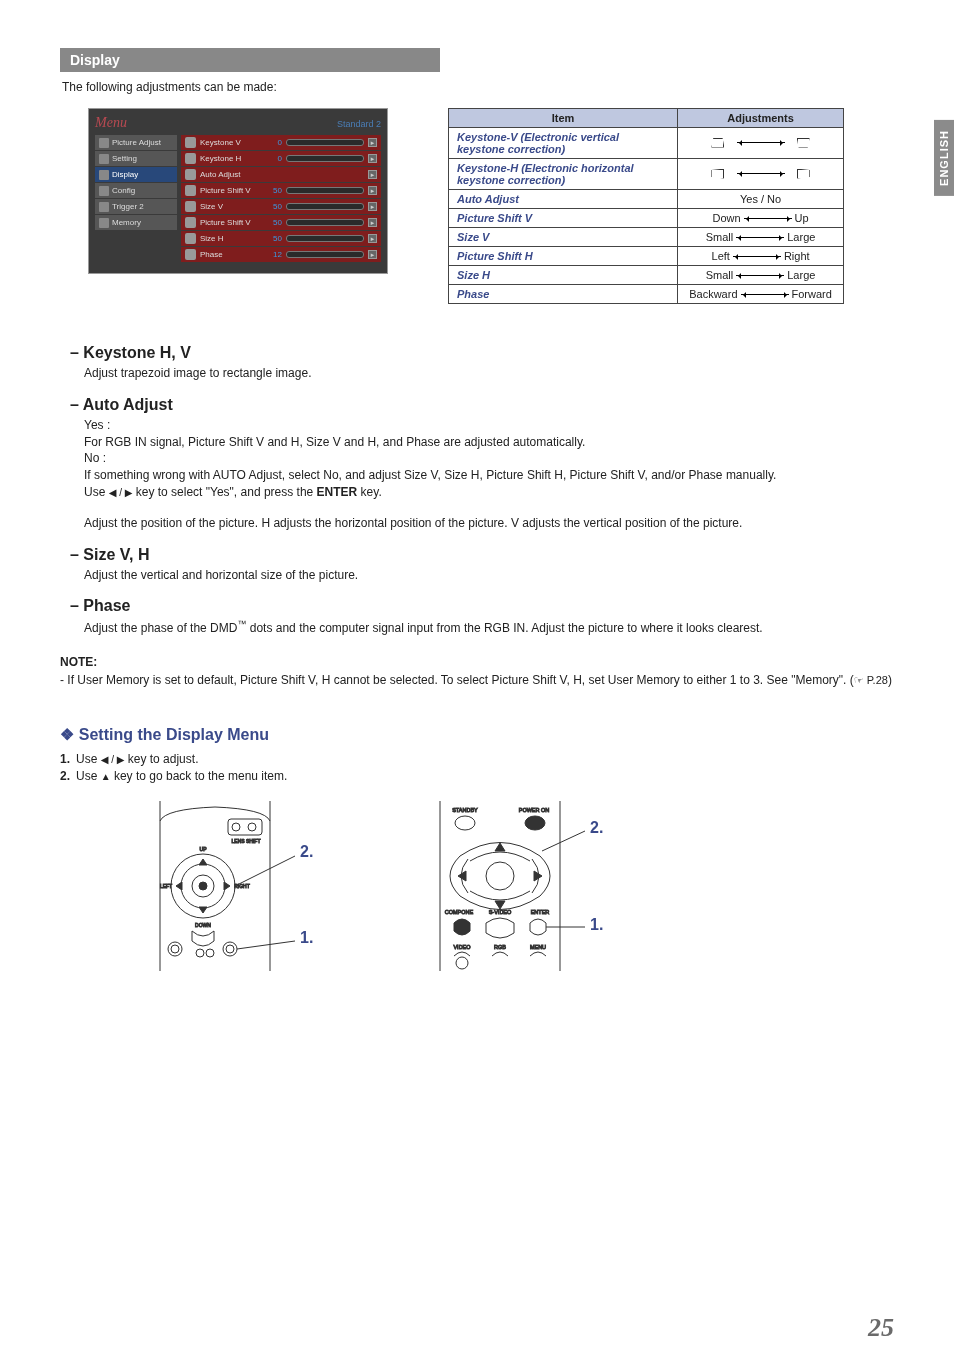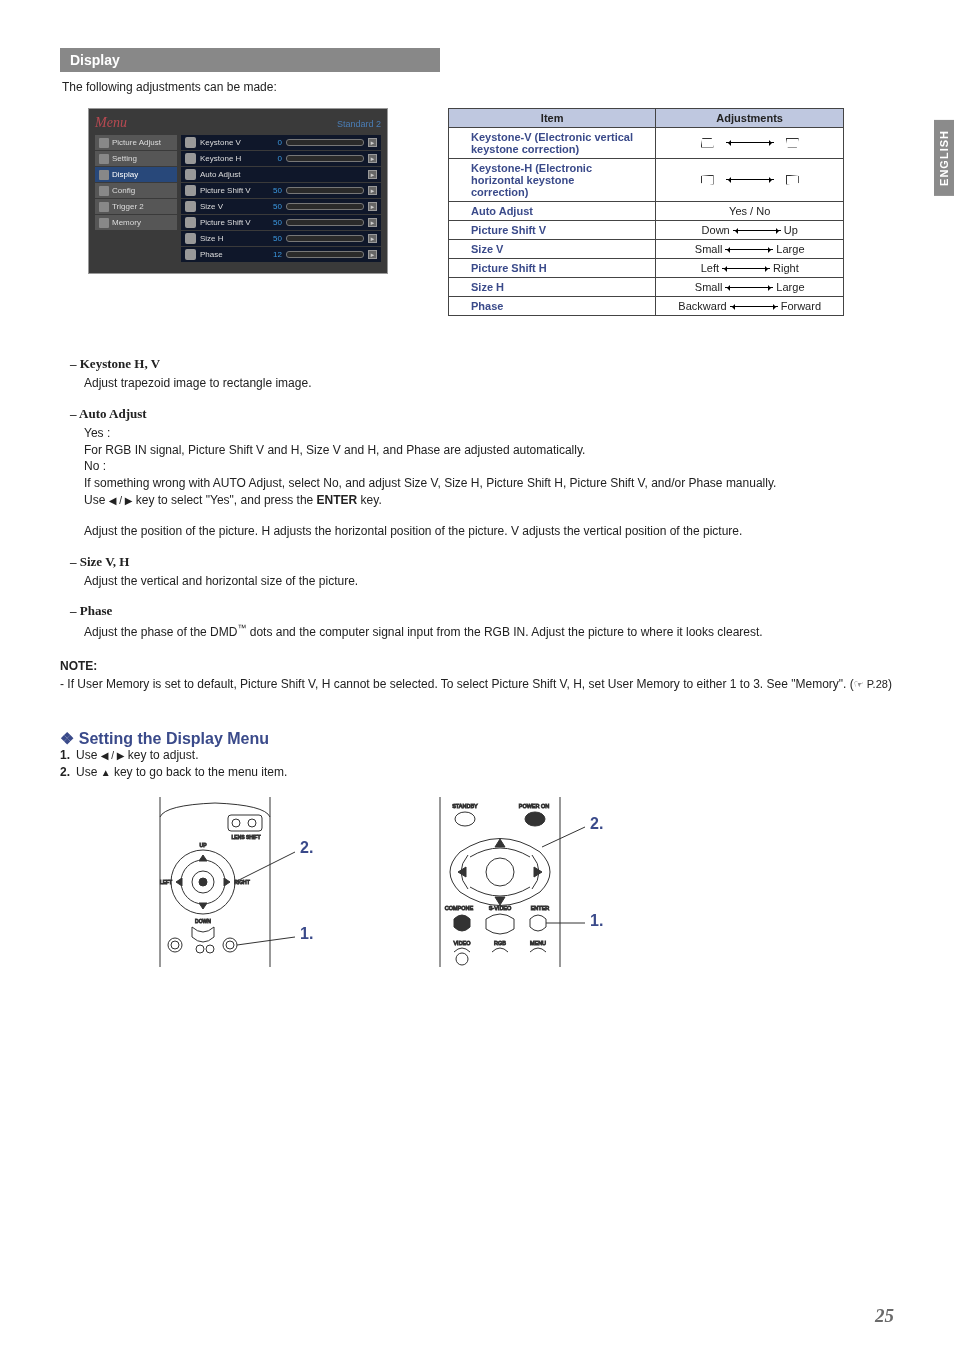--- a/index.html
+++ b/index.html
@@ -57,85 +57,85 @@
       display: flex; align-items: center; gap: 3px;
       background: #565656; color: #ddd;
       padding: 2px 4px; margin-bottom: 1px; font-size: 8px;
       height: 15px;
     }
     .menu-left .mi.sel { background: #28487a; color: #fff; }
     .mi-ic { width: 10px; height: 10px; display: inline-block; background: #888; border-radius: 1px; flex-shrink: 0; }
     .menu-right { flex: 1; }
     .mr-row {
       display: flex; align-items: center; gap: 4px;
-      background: #0f172a; color: #ddd; padding: 1px 4px;
+      background: #7f1d1d; color: #ddd; padding: 1px 4px;
       margin-bottom: 1px; font-size: 8px; height: 15px;
     }
     .mr-ic { width: 11px; height: 11px; background: #999; border-radius: 2px; flex-shrink: 0; }
     .mr-label { width: 64px; }
     .mr-val { color: #3b98e0; width: 14px; text-align: right; font-size: 8px; }
     .mr-bar {
       flex: 1; height: 7px; background: #2a2a2a; border: 1px solid #777;
       position: relative; border-radius: 3px; overflow: hidden;
     }
     .mr-fill { height: 100%; background: #3a73bf; }
     .mr-btn { width: 9px; height: 9px; background: #666; border: 1px solid #999; font-size: 7px;
               display: inline-flex; align-items: center; justify-content: center; color: #ccc; }
 
     
     .adj-table { border-collapse: collapse; width: 396px; font-size: 11px; }
-    .adj-table th, .adj-table td { border: 1px solid #444; padding: 3px 22px; }
+    .adj-table th, .adj-table td { border: 1px solid #444; padding: 3px 8px; }
     .adj-table th { background: #bfc8e0; font-weight: bold; }
-    .adj-col1 { color: #3a4a8a; font-weight: bold; width: 58%; }
+    .adj-col1 { color: #3a4a8a; font-weight: bold; width: 58%; font-style: italic; }
     .adj-col2 { text-align: center; }
     .arrow2 { display: inline-flex; align-items: center; gap: 3px; font-size: 11px; }
     .arrline { display: inline-block; width: 48px; border-top: 1px solid #000; position: relative; }
     .arrline::before, .arrline::after {
       content: ""; position: absolute; top: -3px; border: 3px solid transparent;
     }
     .arrline::before { left: -1px; border-right-color: #000; }
     .arrline::after { right: -1px; border-left-color: #000; }
     .trap { display:inline-block; width:13px; height:10px; border:1px solid #333; }
     .trap.v1 { clip-path: polygon(15% 0, 85% 0, 100% 100%, 0 100%); background:#fff; }
     .trap.v2 { clip-path: polygon(0 0, 100% 0, 85% 100%, 15% 100%); background:#fff; }
     .trap.h1 { clip-path: polygon(0 15%, 100% 0, 100% 100%, 0 85%); background:#fff; }
     .trap.h2 { clip-path: polygon(0 0, 100% 15%, 100% 85%, 0 100%); background:#fff; }
 
     .descriptions { margin-left: 10px; margin-bottom: 18px; }
     .desc-item { margin-bottom: 14px; }
-    .desc-title { font-weight: bold; font-size: 13px; margin-bottom: 3px; font-family: Liberation Serif, serif; }
+    .desc-title { font-weight: bold; font-size: 16px; margin-bottom: 3px; }
     .desc-title::before { content: "– "; }
     .desc-body { font-size: 12px; margin-left: 14px; line-height: 1.4; }
     .yn-row { display: flex; margin-left: 14px; font-size: 12px; line-height: 1.4; flex-direction: column; }
     .yn-label { width: 30px; flex-shrink: 0; }
     .tri { font-size: 10px; }
     .enter { font-weight: bold; }
     .note { font-weight: bold; font-size: 12px; margin-bottom: 3px; }
     .note-body { font-size: 12px; line-height: 1.4; margin-bottom: 36px; padding-left: 10px; text-indent: -10px; }
     .ref-ic { font-size: 11px; }
 
     .setting-heading {
-      font-size: 16px; font-weight: bold; color: #3a4a8a; margin-bottom: 0;
+      font-size: 16px; font-weight: bold; color: #3a4a8a; margin-bottom: 8px;
     }
     .setting-heading::before { content: "❖ "; }
     .steps { margin-left: 0; margin-bottom: 18px; }
     .step { font-size: 12px; margin-bottom: 3px; }
     .step b { margin-right: 6px; }
 
     .diagrams { display: flex; gap: 80px; margin-left: 40px; }
     .diagram { position: relative; }
     .diagram svg { display: block; }
     .callout-n {
       position: absolute; font-weight: bold; font-size: 16px; color: #3a4a8a;
     }
 
     .page-num {
-      position: absolute; right: 60px; bottom: 24px;
+      position: absolute; right: 60px; bottom: 8px;
       font-family: "Times New Roman", serif; font-style: italic;
-      font-weight: bold; font-size: 19px; color: #6a6a6a;
+      font-weight: bold; font-size: 26px; color: #6a6a6a;
     }
   </style>
 </head>
 <body>
 
 <div class="lang-tab">ENGLISH</div>
 
 <div class="section-header">Display</div>
 <div class="intro">The following adjustments can be made:</div>
 

